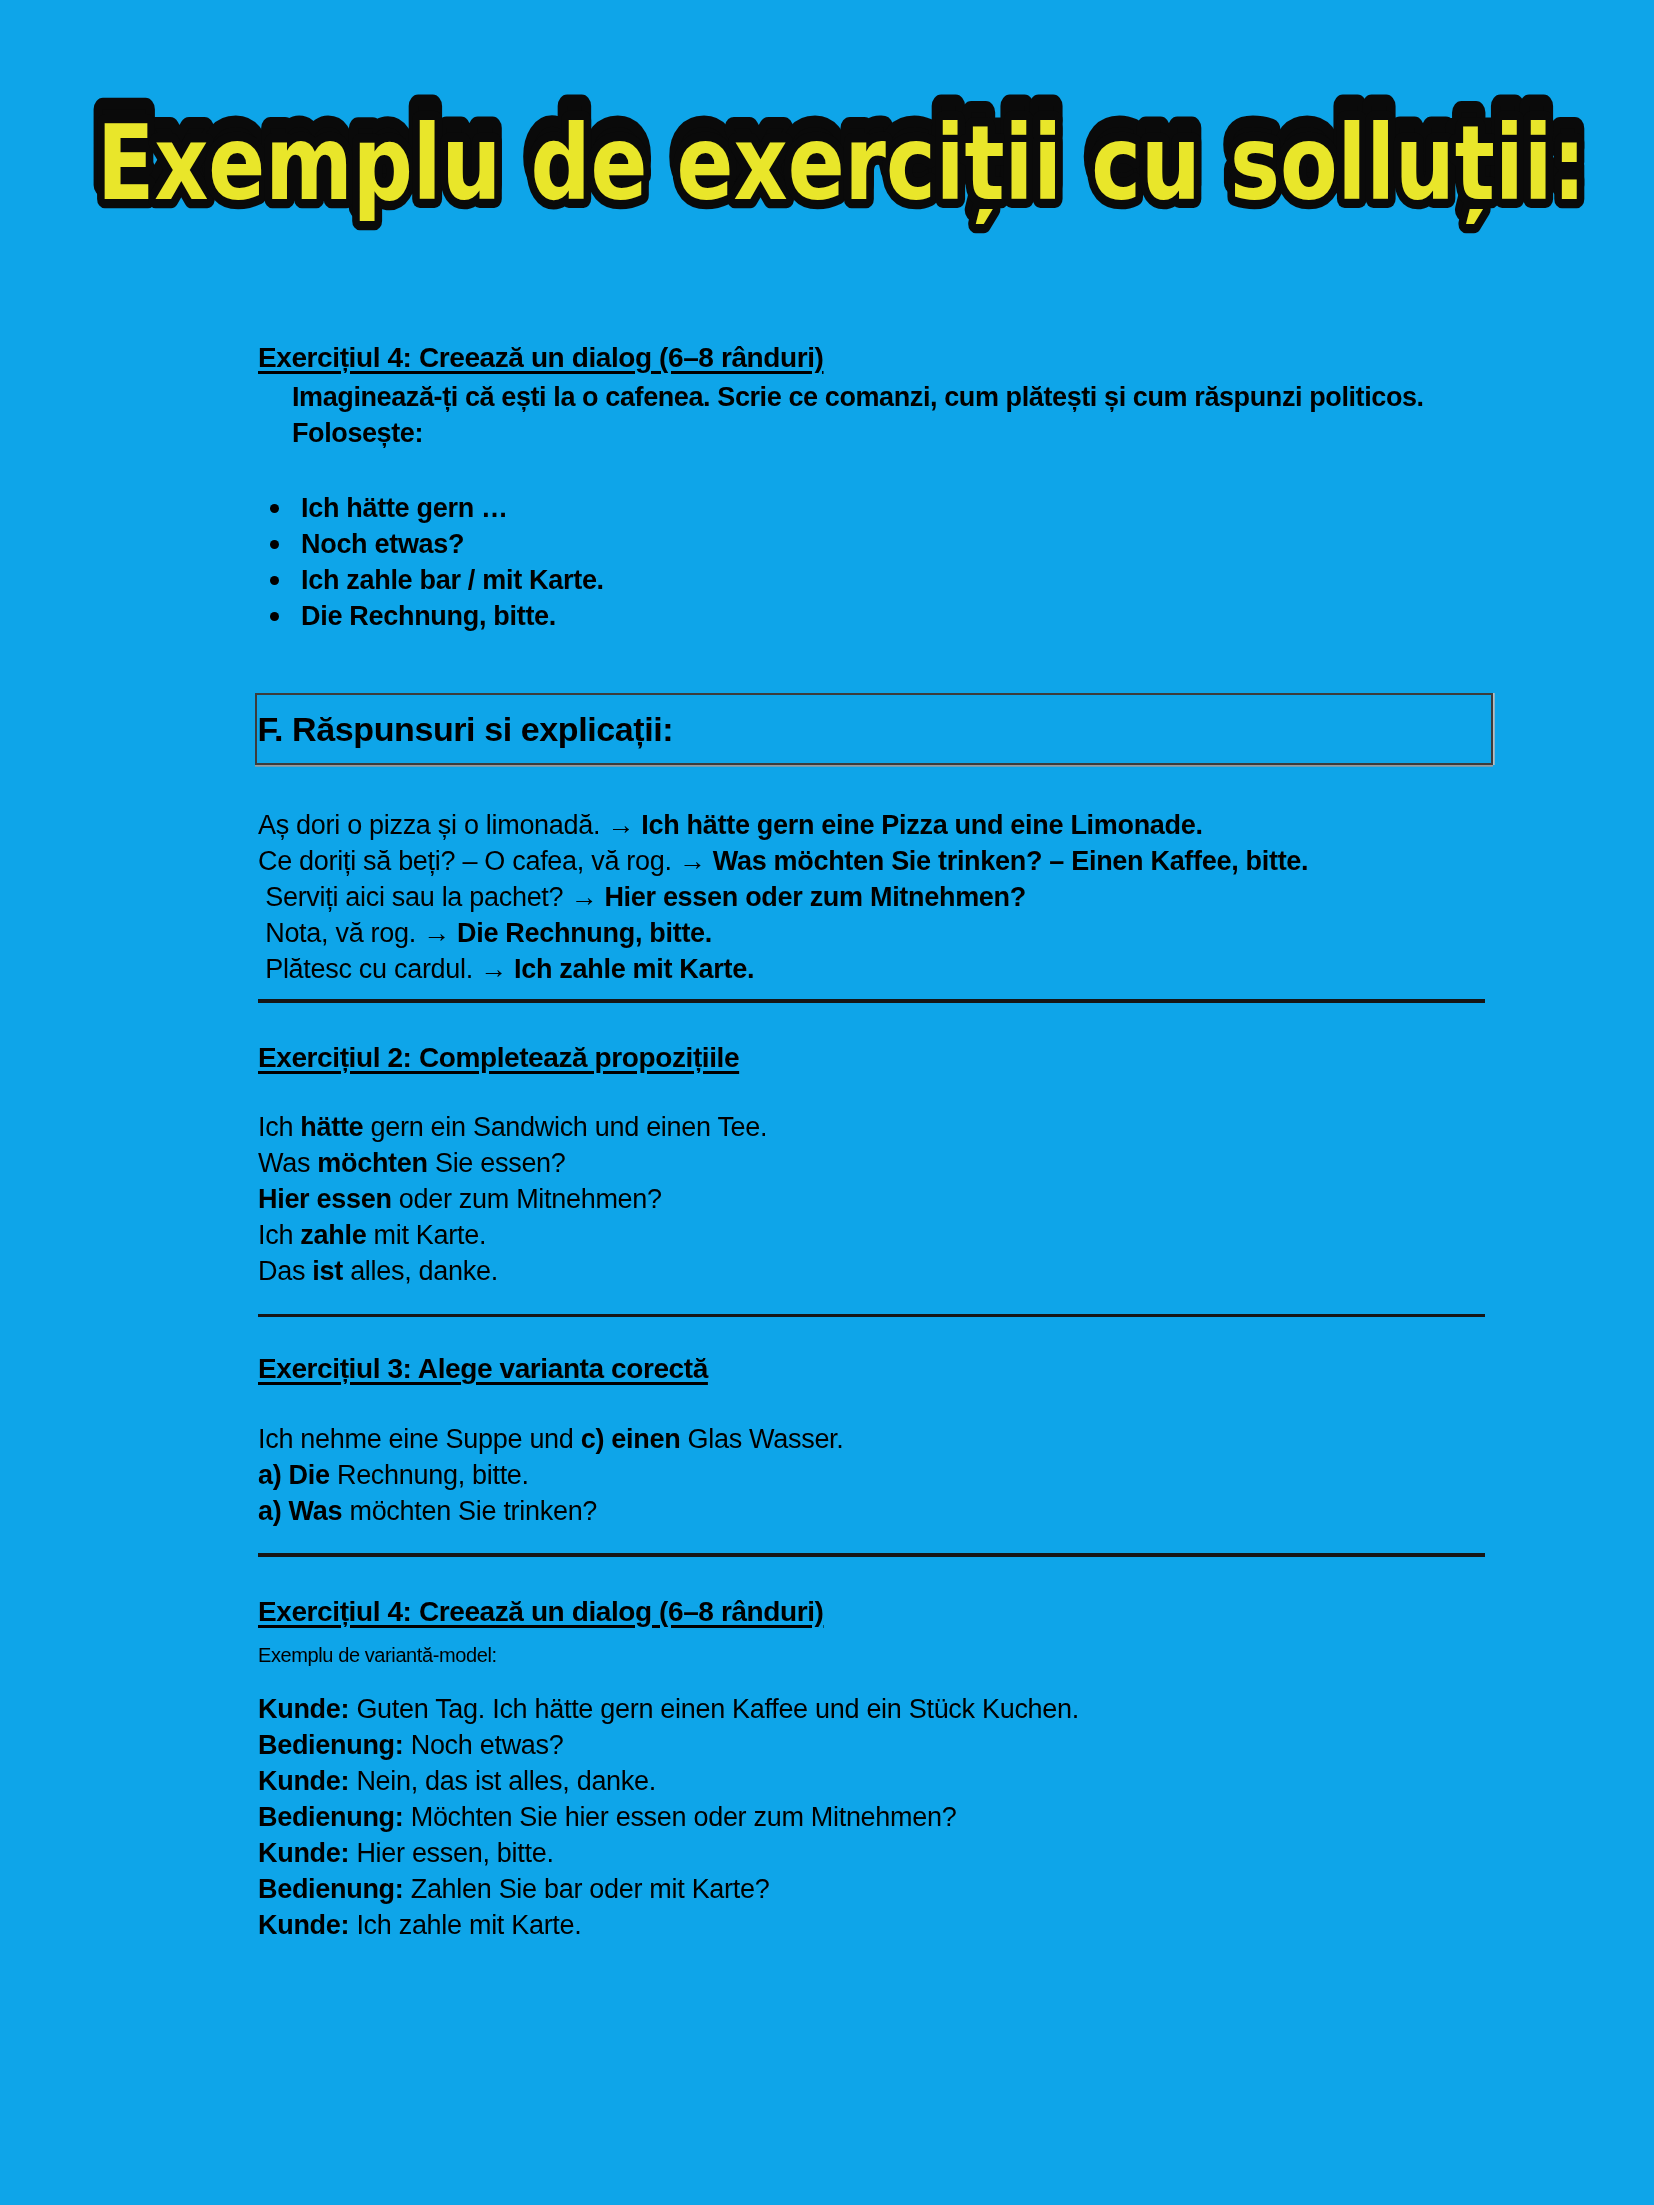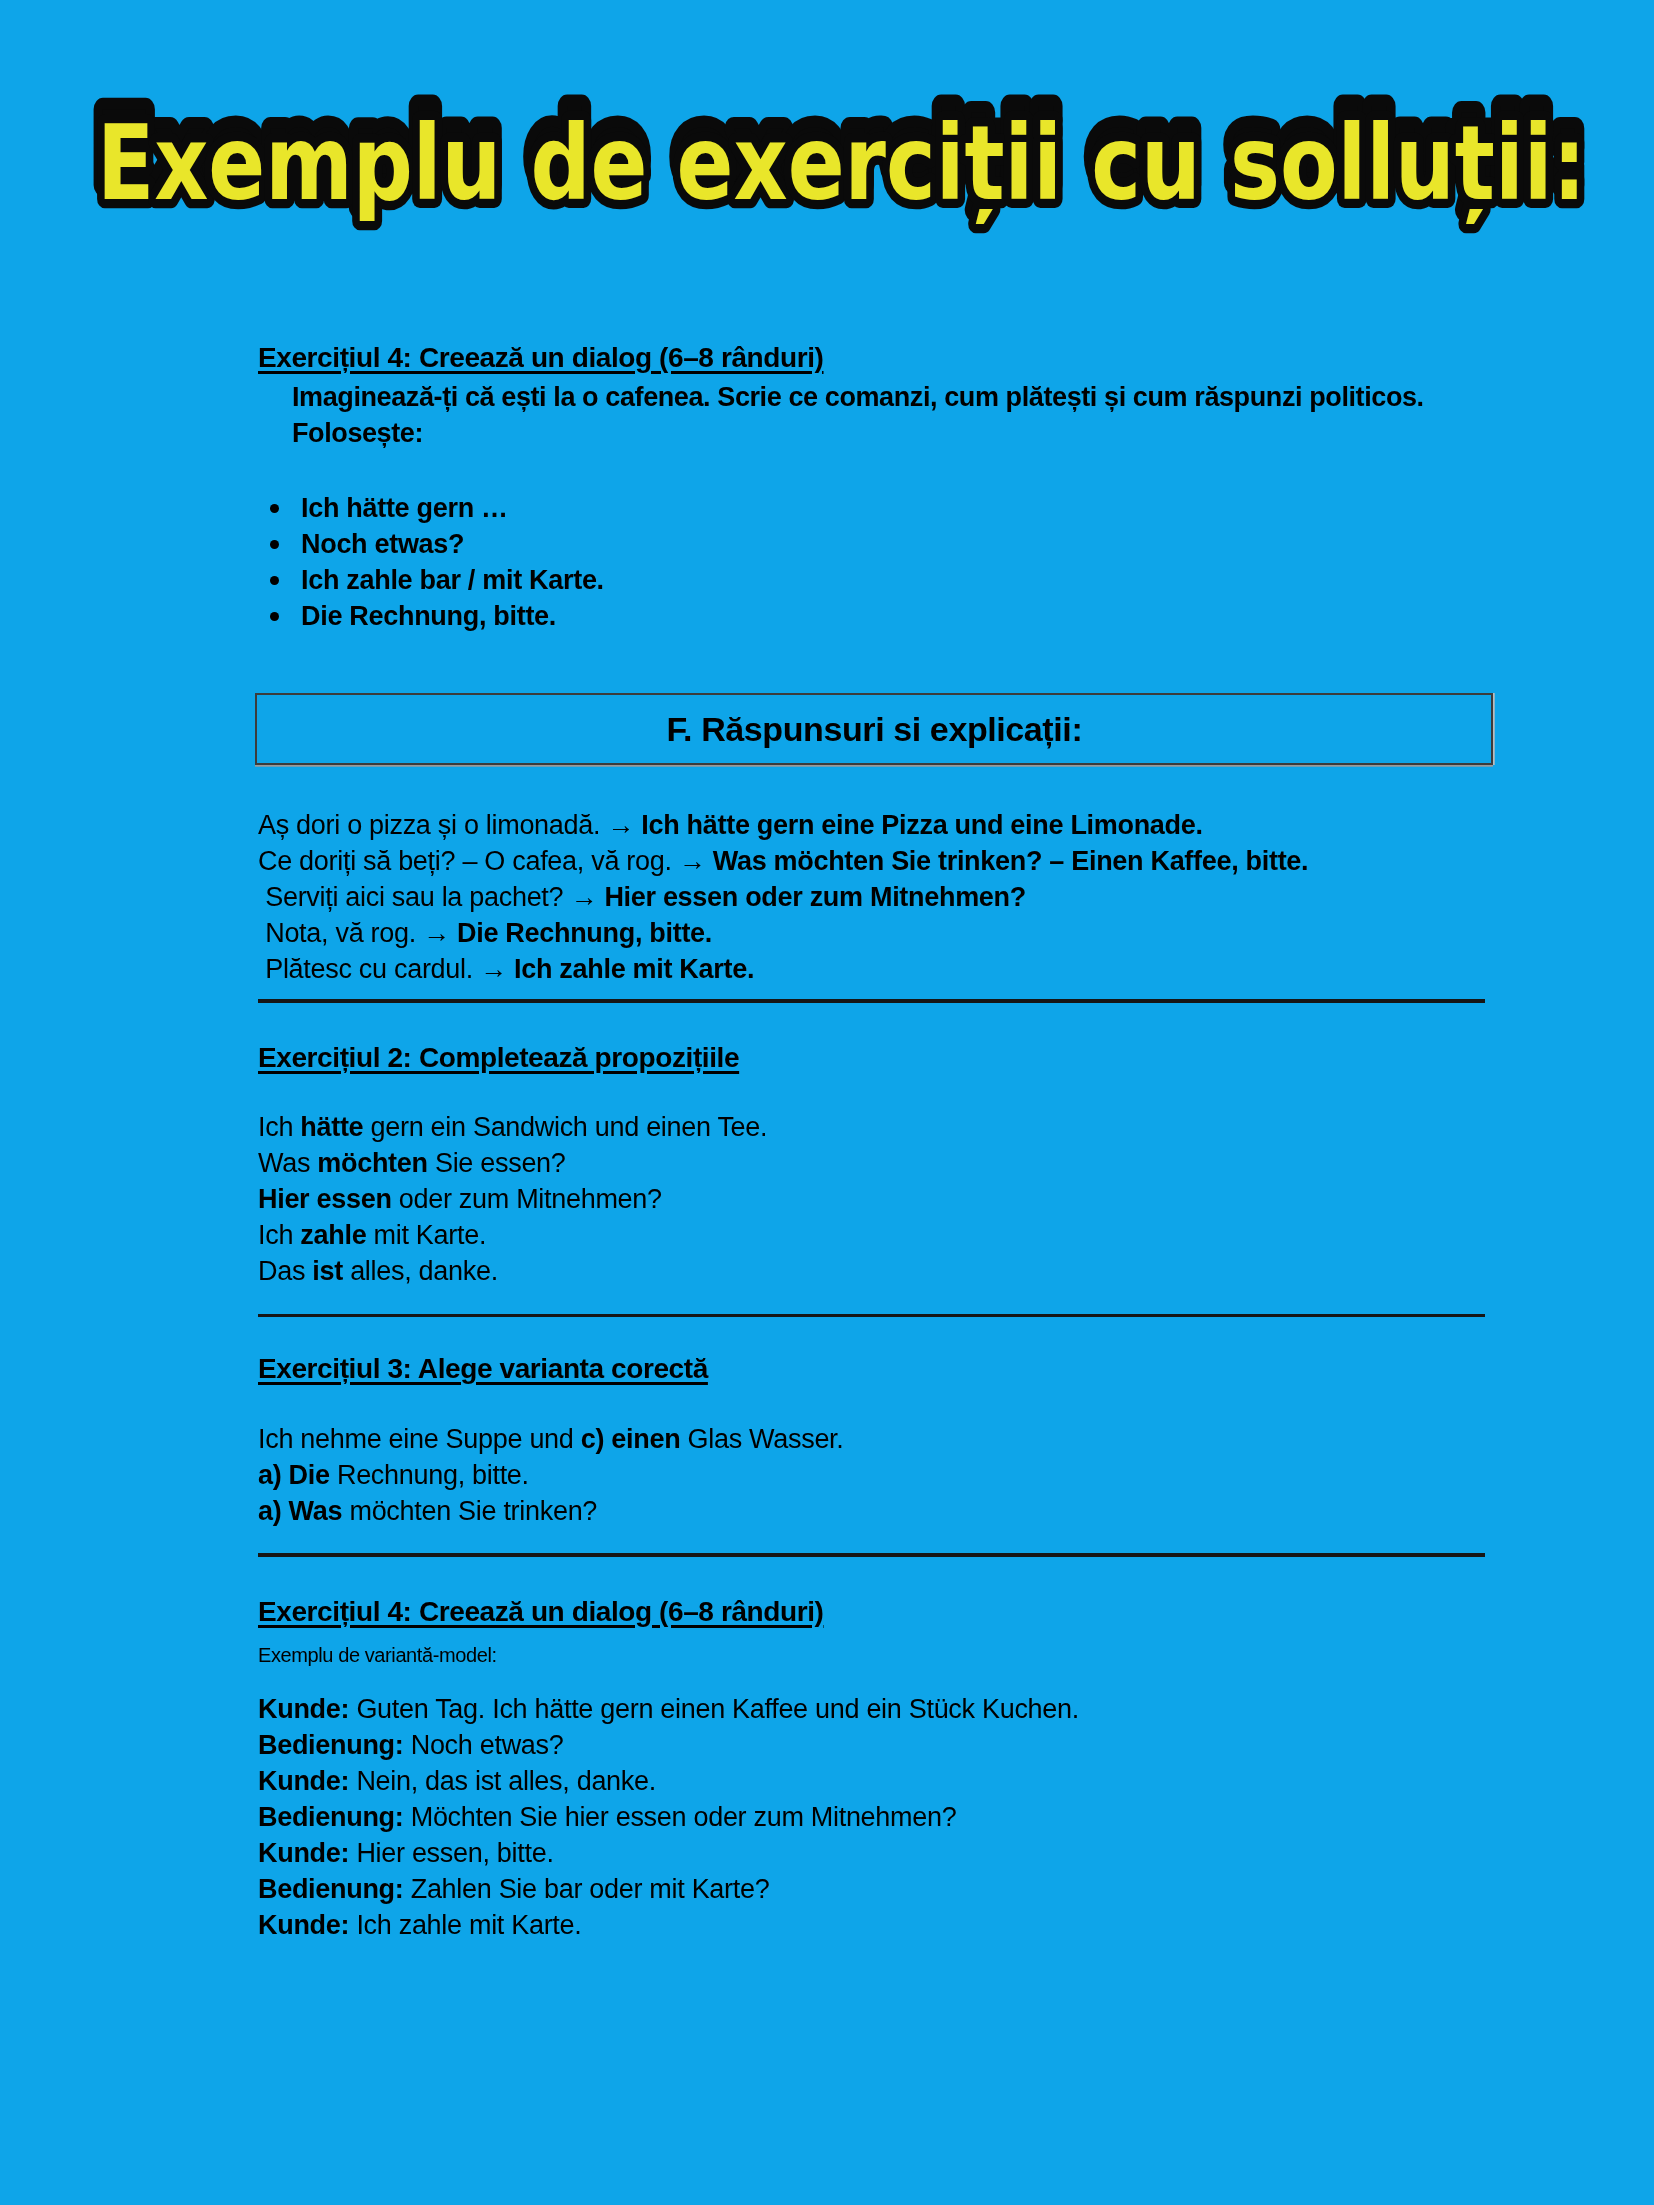--- a/index.html
+++ b/index.html
@@ -47,21 +47,21 @@
   ul.bullets li::before{
     content:"";
     position:absolute;left:12px;top:13.6px;
     width:9.4px;height:9.4px;border-radius:50%;background:#000;
   }
   .answers-box{
     margin-top:59px;margin-left:-2.6px;
     width:1234px;height:68px;
     border:2.6px solid #3c3c3c;
     box-shadow:0 1.7px 0 #9a9a9a, 1.7px 0 0 #bcbcbc;
-    display:flex;align-items:center;justify-content:center;
+    display:flex;align-items:center;justify-content:flex-start;
   }
   .answers-box .box-title{
     font-size:34px;font-weight:bold;letter-spacing:-0.4px;
   }
   .h-ex1{margin-top:30px;}
   .lines{margin-top:42px;}
   .line{
     font-size:27px;line-height:36px;letter-spacing:-0.3px;
     white-space:pre-wrap;
   }

